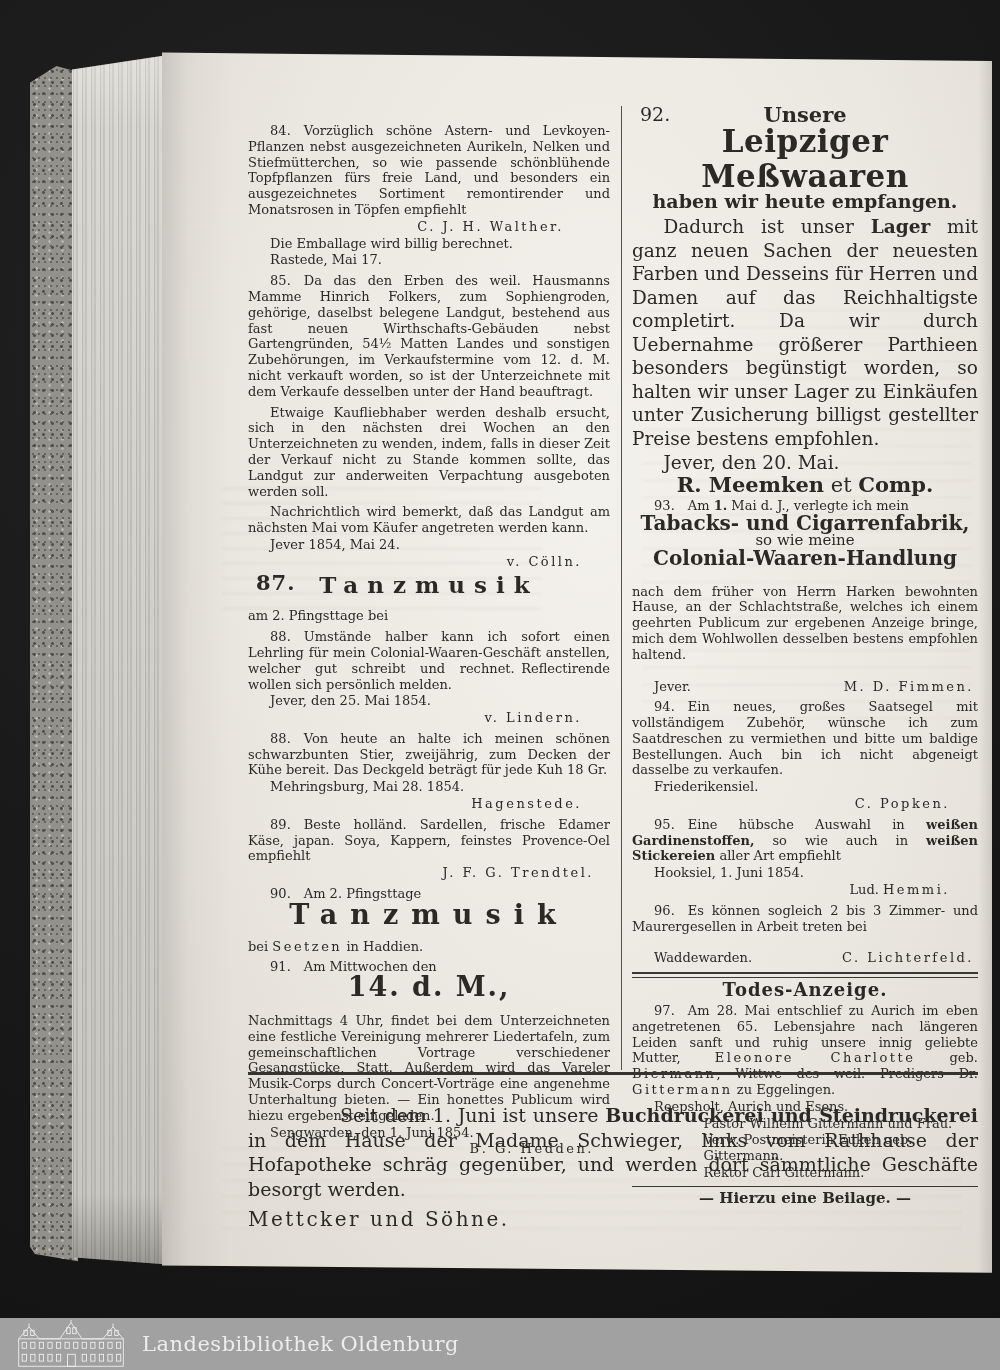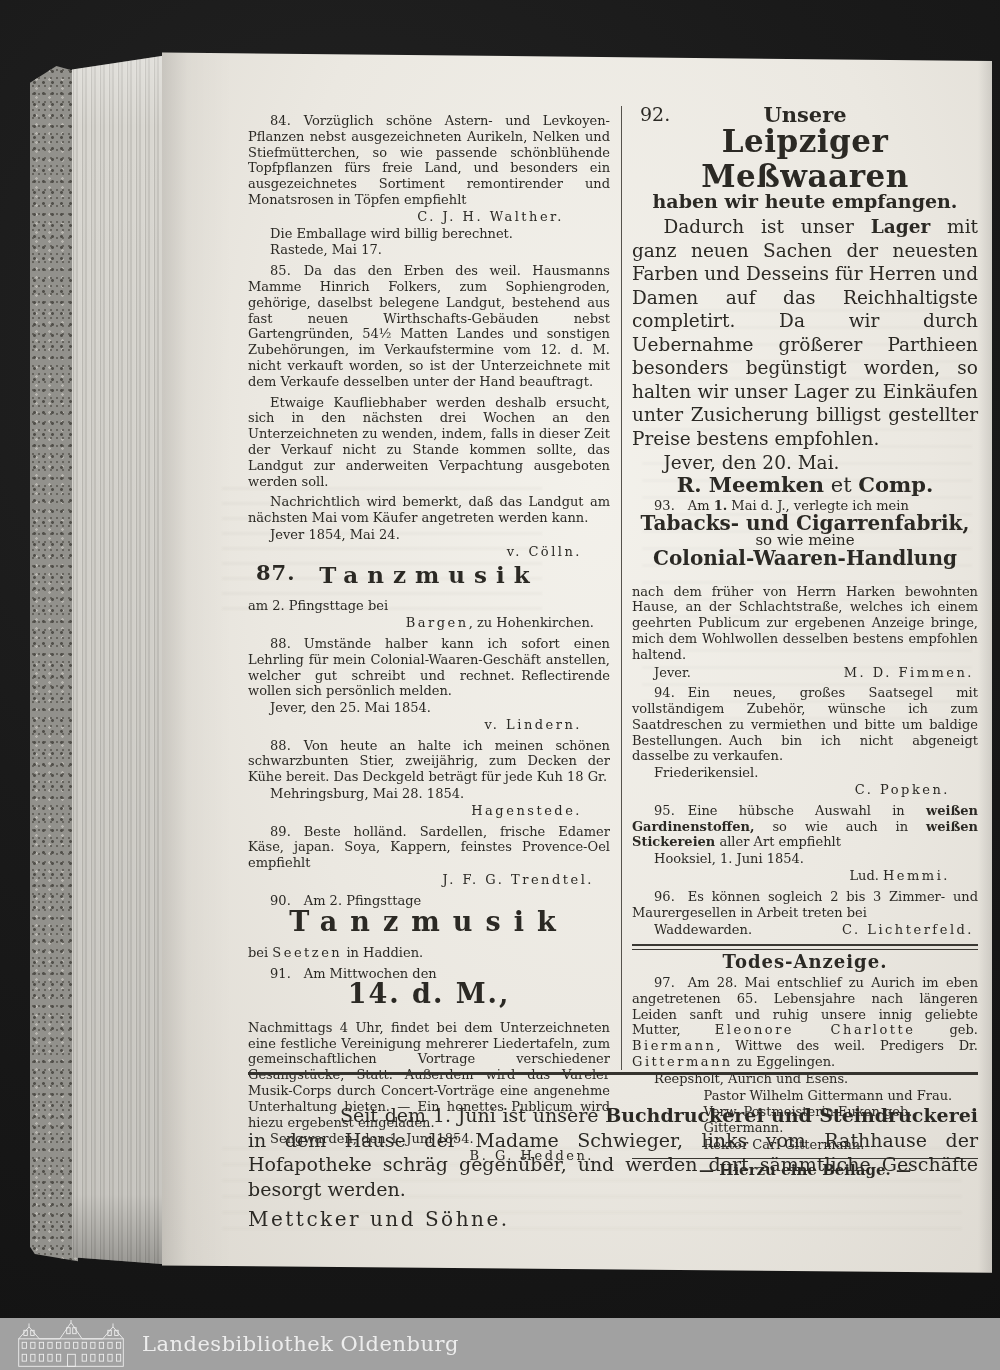--- a/index.html
+++ b/index.html
@@ -36,36 +36,36 @@
   }
   .ghost{position:absolute;opacity:0.55;filter:blur(1.1px);pointer-events:none;}
   .g1{left:60px;top:430px;width:320px;height:130px;
       background:repeating-linear-gradient(0deg, rgba(90,82,66,0.07) 0 3px, transparent 3px 15px);}
   .g2{left:480px;top:250px;width:330px;height:420px;
       background:repeating-linear-gradient(0deg, rgba(90,82,66,0.06) 0 3px, transparent 3px 17px);}
   .g3{left:60px;top:1090px;width:740px;height:90px;
       background:repeating-linear-gradient(0deg, rgba(90,82,66,0.05) 0 3px, transparent 3px 16px);}
   
   .col{position:absolute;font-size:13px;line-height:15.8px;text-align:left;}
-  #col-left{left:86px;top:58px;width:362px;}
+  #col-left{left:86px;top:68px;width:362px;}
   #col-right{left:470px;top:53px;width:346px;}
   .divider{position:absolute;left:459px;top:56px;width:1px;height:964px;background:#55524c;}
   .full-rule{position:absolute;left:86px;top:1022px;width:730px;height:3px;background:#35332e;}
   #bottom-block{position:absolute;left:86px;top:1036px;width:730px;font-size:19px;line-height:24.5px;}
   
   .blk{margin:0;}
   .t-p{text-align:justify;text-indent:1.7em;margin-top:5px;}
   .t-pn{text-align:justify;margin-top:17px;}
   .t-line{margin-top:15px;}
   .t-li{padding-left:1.7em;margin-top:1px;}
   .t-sig{text-align:right;padding-right:28px;margin-top:1px;}
   .t-h{text-align:center;margin-top:2px;}
   .t-hrow{position:relative;text-align:center;margin-top:4px;}
   .t-hrow .part-l{position:absolute;left:8px;top:50%;transform:translateY(-50%);}
-  .t-split{display:flex;justify-content:space-between;margin-top:2px;text-align:right;}
+  .t-split{display:flex;justify-content:space-between;margin-top:16px;text-align:right;}
   .t-split .part-l{padding-left:1.7em;}
   .t-split .part-r{padding-right:4px;}
   .t-rule1{border-top:1.5px solid #3a3833;margin:5px 0 3px;}
   .t-rule2{border-top:2.5px solid #3a3833;border-bottom:1px solid #3a3833;height:3px;margin:6px 0 4px;}
   
   .b{font-weight:bold;}
   .sp{letter-spacing:2.5px;}
   
   .h-tanz1{font-size:23px;font-weight:bold;letter-spacing:9px;padding:3px 0 1px;}
   .h-tanz1 .part-l{font-size:21px;letter-spacing:1px;}
@@ -114,21 +114,20 @@
         <div class="blk t-sig pr-40"><span class="sp">C. J. H. Walther.</span></div>
         <div class="blk t-li"><span>Die Emballage wird billig berechnet.</span></div>
         <div class="blk t-li"><span>Rastede, Mai 17.</span></div>
         <div class="blk t-p"><span>85. Da das den Erben des weil. Hausmanns Mamme Hinrich Folkers, zum Sophiengroden, gehörige, daselbst belegene Landgut, bestehend aus fast neuen Wirthschafts-Gebäuden nebst Gartengründen, 54½ Matten Landes und sonstigen Zubehörungen, im Verkaufstermine vom 12. d. M. nicht verkauft worden, so ist der Unterzeichnete mit dem Verkaufe desselben unter der Hand beauftragt.</span></div>
         <div class="blk t-p"><span>Etwaige Kaufliebhaber werden deshalb ersucht, sich in den nächsten drei Wochen an den Unterzeichneten zu wenden, indem, falls in dieser Zeit der Verkauf nicht zu Stande kommen sollte, das Landgut zur anderweiten Verpachtung ausgeboten werden soll.</span></div>
         <div class="blk t-p"><span>Nachrichtlich wird bemerkt, daß das Landgut am nächsten Mai vom Käufer angetreten werden kann.</span></div>
         <div class="blk t-li"><span>Jever 1854, Mai 24.</span></div>
         <div class="blk t-sig"><span class="sp">v. Cölln.</span></div>
         <div class="blk t-hrow h-tanz1"><span class="part-l"><span>87.</span></span><span class="part-r"><span>Tanzmusik</span></span></div>
         <div class="blk t-line"><span>am 2. Pfingsttage bei</span></div>
-        <div class="blk t-sig pr-20"><span class="sp">Bargen</span><span>, zu Hohenkirchen.</span></div>
         <div class="blk t-p"><span>88. Umstände halber kann ich sofort einen Lehrling für mein Colonial-Waaren-Geschäft anstellen, welcher gut schreibt und rechnet. Reflectirende wollen sich persönlich melden.</span></div>
         <div class="blk t-li"><span>Jever, den 25. Mai 1854.</span></div>
         <div class="blk t-sig"><span class="sp">v. Lindern.</span></div>
         <div class="blk t-p"><span>88. Von heute an halte ich meinen schönen schwarzbunten Stier, zweijährig, zum Decken der Kühe bereit. Das Deckgeld beträgt für jede Kuh 18 Gr.</span></div>
         <div class="blk t-li"><span>Mehringsburg, Mai 28. 1854.</span></div>
         <div class="blk t-sig"><span class="sp">Hagenstede.</span></div>
         <div class="blk t-p"><span>89. Beste holländ. Sardellen, frische Edamer Käse, japan. Soya, Kappern, feinstes Provence-Oel empfiehlt</span></div>
         <div class="blk t-sig pr-20"><span class="sp">J. F. G. Trendtel.</span></div>
         <div class="blk t-p"><span>90. Am 2. Pfingsttage</span></div>
         <div class="blk t-h h-tanz2"><span>Tanzmusik</span></div>

